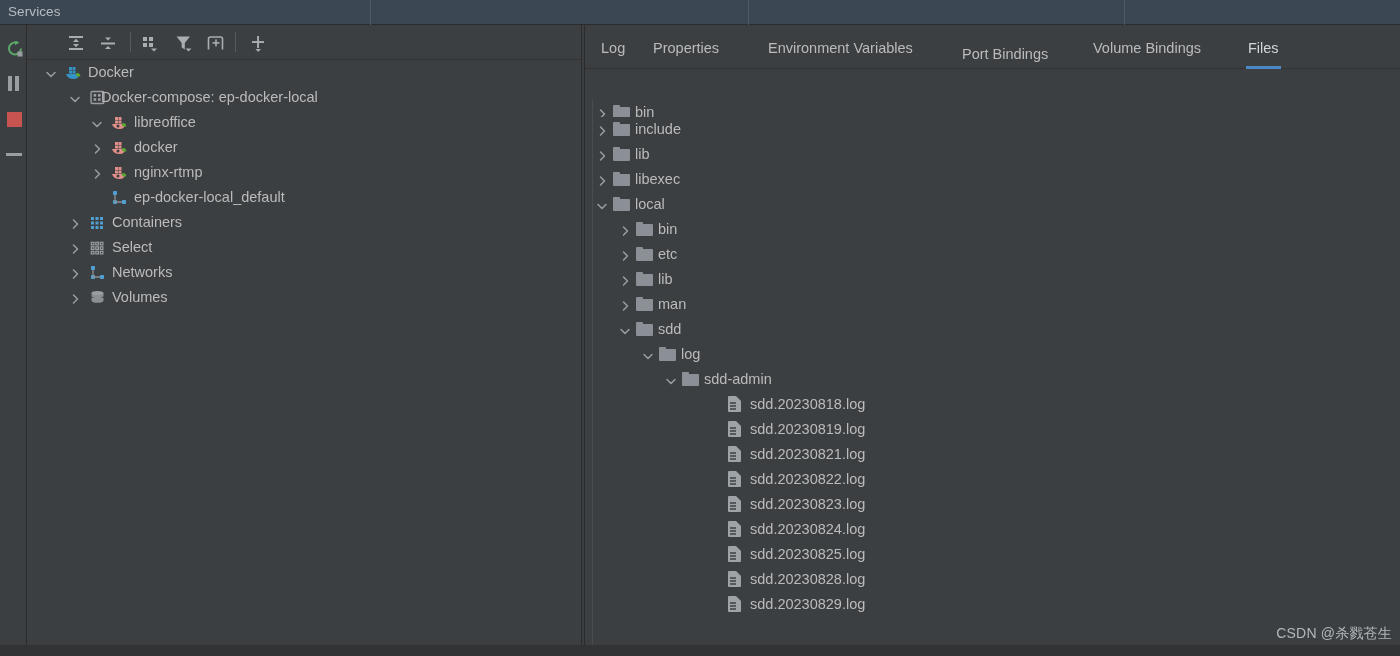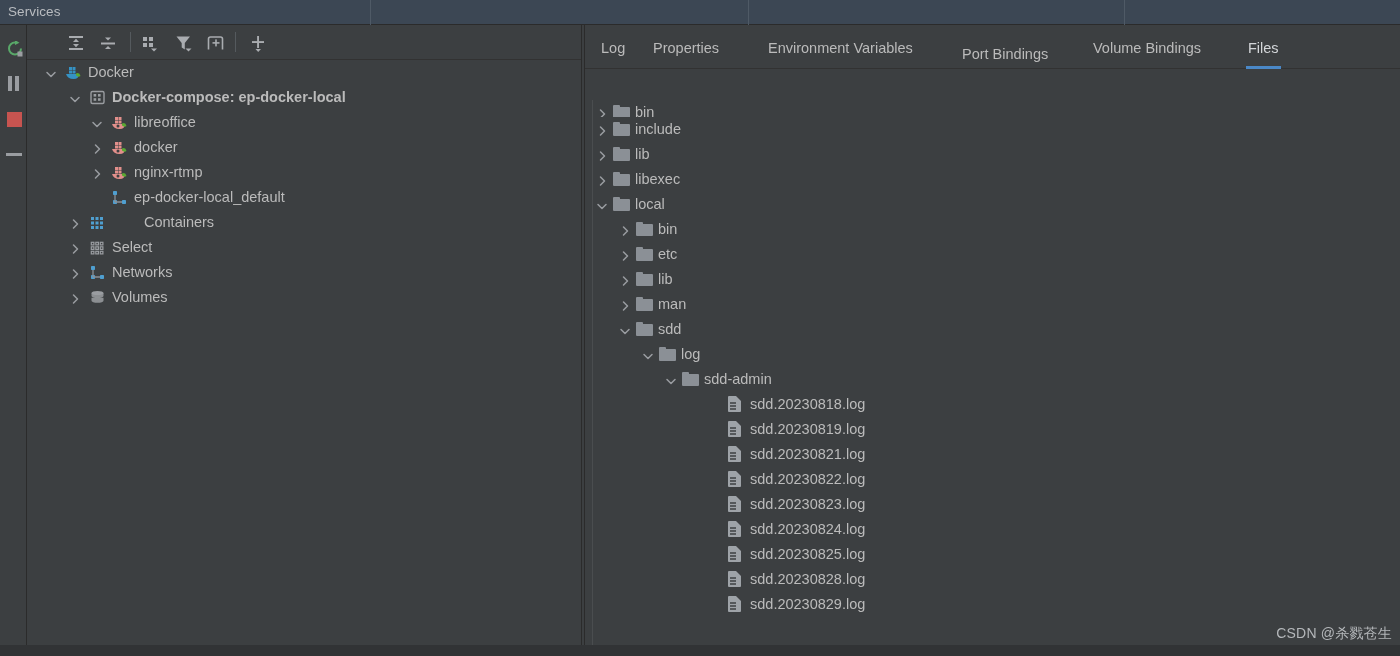--- a/index.html
+++ b/index.html
@@ -263,21 +263,21 @@
                 <path d="M2 4.5 L6 8.5 L10 4.5" fill="none" stroke="#9a9da1" stroke-width="1.5" stroke-linecap="round" stroke-linejoin="round"></path>
               </svg>
             </span>
             <span class="rowicon" style="left: 62px;"><svg width="17" height="17" viewBox="0 0 17 17">
                 <rect x="2" y="2.5" width="13" height="12" rx="1.5" fill="none" stroke="#9a9da1" stroke-width="1.4"></rect>
                 <rect x="4.6" y="5" width="2.6" height="2.6" fill="#9a9da1"></rect>
                 <rect x="9" y="5" width="2.6" height="2.6" fill="#9a9da1"></rect>
                 <rect x="4.6" y="9.2" width="2.6" height="2.6" fill="#9a9da1"></rect>
                 <rect x="9" y="9.2" width="2.6" height="2.6" fill="#9a9da1"></rect>
               </svg></span>
-            <span class="rowlabel" style="left: 85px; font-weight: bold;">Docker-compose: ep-docker-local</span>
+            <span class="rowlabel" style="left: 74px;">Docker-compose: ep-docker-local</span>
           </div>
           <div class="row">
             <span class="arrow" style="left: 62px;">
               <svg width="13" height="13" viewBox="0 0 13 13">
                 <path d="M2 4.5 L6 8.5 L10 4.5" fill="none" stroke="#9a9da1" stroke-width="1.5" stroke-linecap="round" stroke-linejoin="round"></path>
               </svg>
             </span>
             <span class="rowicon" style="left: 84px;"><svg width="17" height="17" viewBox="0 0 17 17">
                 <rect x="4" y="3" width="3" height="3" fill="#e28f8b"></rect>
                 <rect x="7.5" y="3" width="3" height="3" fill="#e28f8b"></rect>
@@ -345,21 +345,21 @@
                   <rect x="6.5" y="3" width="3" height="3"></rect>
                   <rect x="11" y="3" width="3" height="3"></rect>
                   <rect x="2" y="7.5" width="3" height="3"></rect>
                   <rect x="6.5" y="7.5" width="3" height="3"></rect>
                   <rect x="11" y="7.5" width="3" height="3"></rect>
                   <rect x="2" y="12" width="3" height="3"></rect>
                   <rect x="6.5" y="12" width="3" height="3"></rect>
                   <rect x="11" y="12" width="3" height="3"></rect>
                 </g>
               </svg></span>
-            <span class="rowlabel" style="left: 85px; margin-left: 32px;">Containers</span>
+            <span class="rowlabel" style="left: 85px;">Containers</span>
           </div>
           <div class="row">
             <span class="arrow" style="left: 40px;">
               <svg width="13" height="13" viewBox="0 0 13 13">
                 <path d="M4.5 2 L8.5 6 L4.5 10" fill="none" stroke="#9a9da1" stroke-width="1.5" stroke-linecap="round" stroke-linejoin="round"></path>
               </svg>
             </span>
             <span class="rowicon" style="left: 62px;"><svg width="17" height="17" viewBox="0 0 17 17">
                 <g fill="none" stroke="#9a9da1" stroke-width="1.2">
                   <rect x="2.3" y="3.3" width="2.6" height="2.6"></rect>

